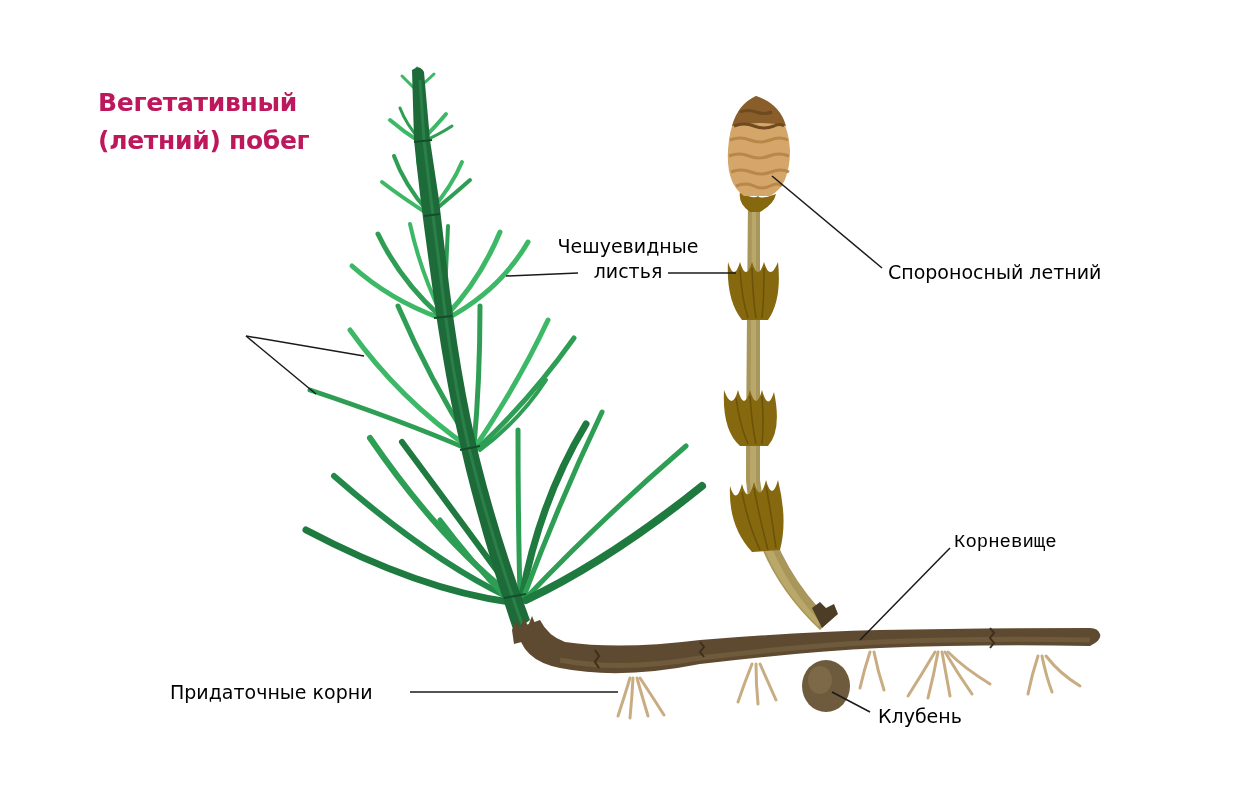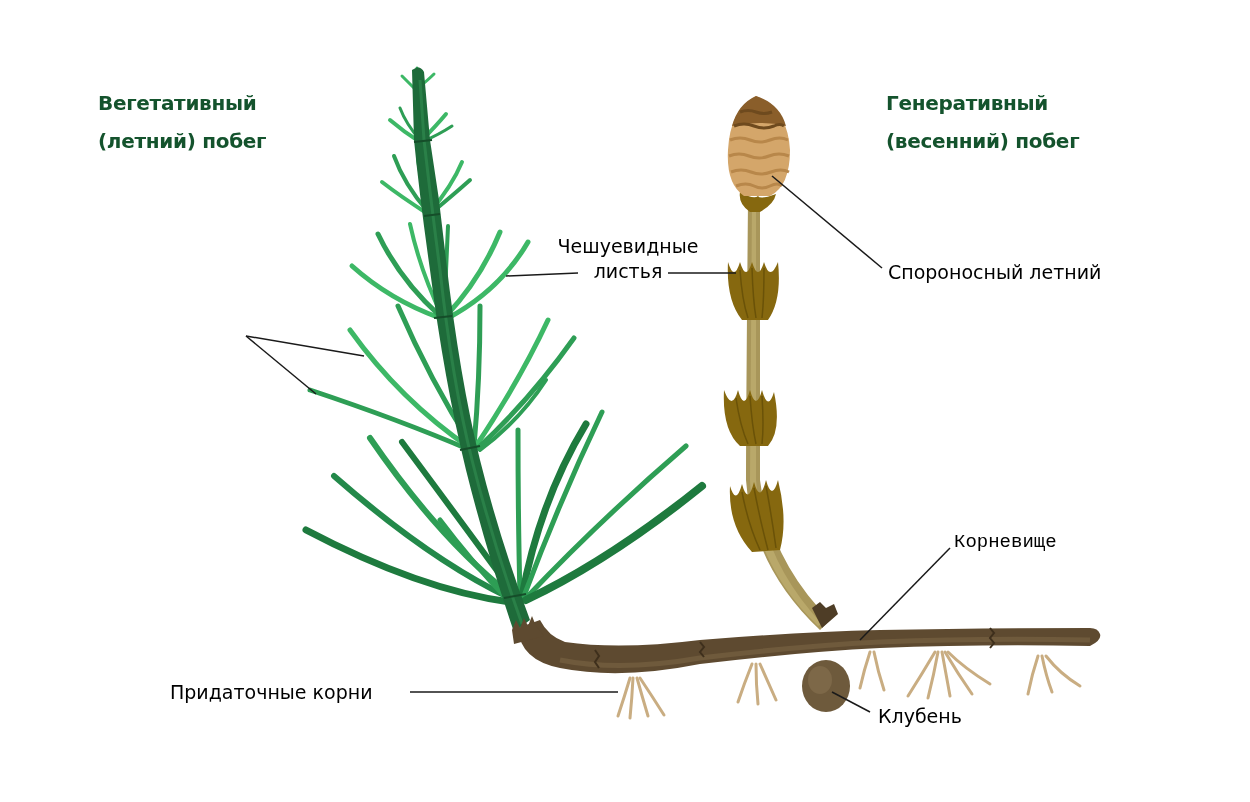--- a/index.html
+++ b/index.html
@@ -1,19 +1,19 @@
 <!DOCTYPE html>
 <html><head>
   <meta charset="utf-8">
   <style>
     html, body { margin: 0; padding: 0; background: #ffffff; }
     body { width: 1250px; height: 802px; overflow: hidden; position: relative;
            font-family: "DejaVu Sans", "Liberation Sans", sans-serif; color: #1a1a1a; }
     #stage { position: absolute; left: 0; top: 0; width: 1250px; height: 802px; }
-    .title { position: absolute; font-weight: bold; font-size: 20px; line-height: 38px; letter-spacing: -0.3px; color: #14532d; }
+    .title { position: absolute; font-weight: bold; font-size: 25px; line-height: 38px; letter-spacing: -0.3px; color: #be185d; }
     .label { position: absolute; font-size: 19px; line-height: 25px; color: #000000; white-space: nowrap; }
     .center { text-align: center; }
   </style>
 </head>
 <body>
 
 <div id="stage">
   <svg width="1250" height="802" viewBox="0 0 1250 802" xmlns="http://www.w3.org/2000/svg">
 
     <g stroke="#c9ad82" stroke-width="3" fill="none" stroke-linecap="round">
@@ -163,24 +163,20 @@
       <path d="M410 692 L618 692"></path>
       <path d="M832 692 L870 712"></path>
     </g>
   </svg>
 
   
   <div class="title" style="left:98px; top:84px;">
     <div>Вегетативный</div>
     <div>(летний) побег</div>
   </div>
-  <div class="title" style="left:886px; top:84px;">
-    <div>Генеративный</div>
-    <div>(весенний) побег</div>
-  </div>
 
   
 
   <div class="label center" style="left:538px; top:234px; width:180px;">
     <div>Чешуевидные</div>
     <div>листья</div>
   </div>
 
   <div class="label" style="left:888px; top:260px;">Спороносный летний</div>
   <div class="label" style="left:954px; top:530px;font-family:Liberation Mono, monospace;">Корневище</div>

